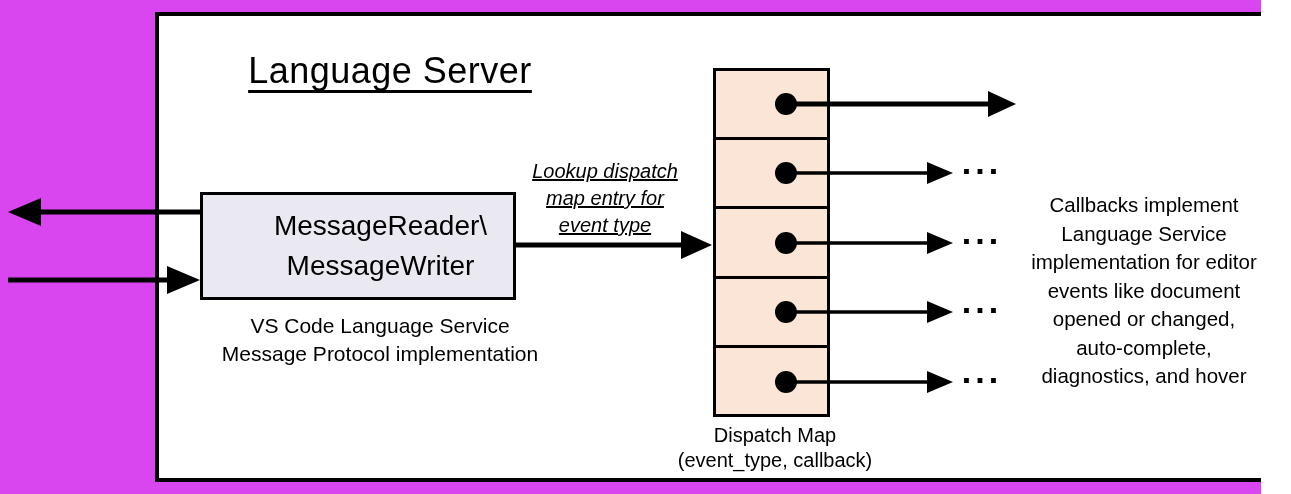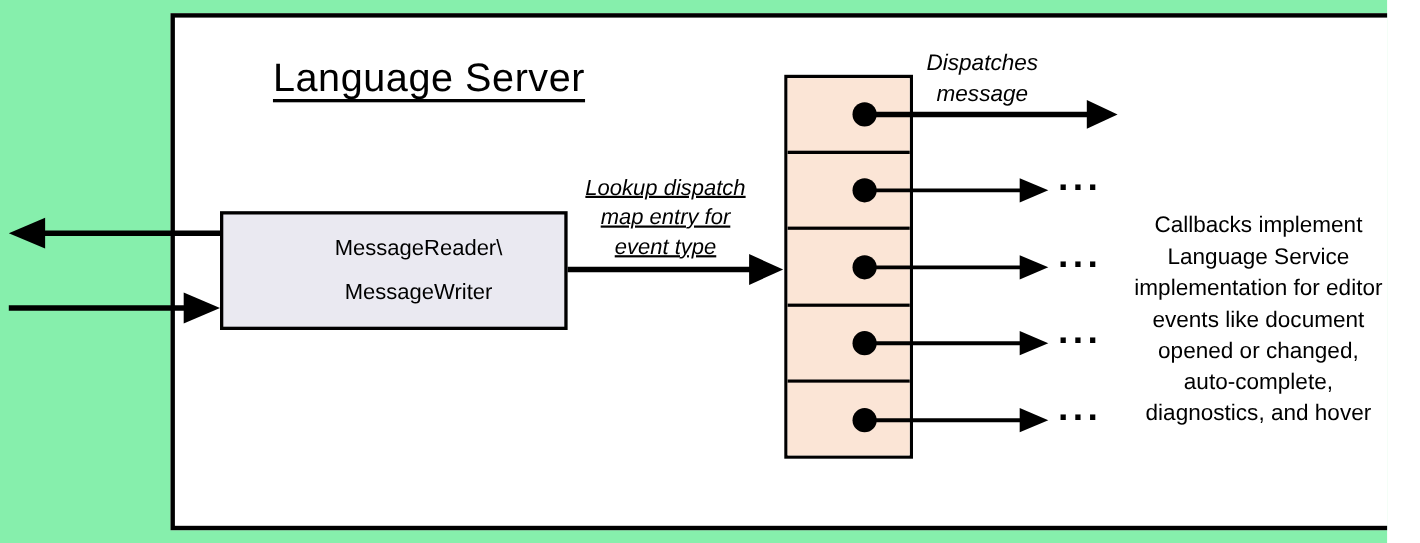--- a/index.html
+++ b/index.html
@@ -1,34 +1,34 @@
 <!DOCTYPE html>
 <html><head>
 <meta charset="utf-8">
 <style>
   html,body{margin:0;padding:0;background:#fff;}
   .stage{
-    position:relative;width:1261px;height:494px;background:#86efac;
+    position:relative;width:1261px;height:494px;background:#d946ef;
     font-family:"Liberation Sans", sans-serif;color:#000;overflow:hidden;
   }
   .outer-box{
     position:absolute;left:155px;top:12px;width:1124px;height:470px;
     border:4px solid #000;box-sizing:border-box;background:#fff;
   }
   .title{
     position:absolute;left:190px;top:50px;width:400px;text-align:center;
     font-size:36px;letter-spacing:0.5px;
     text-decoration:underline;text-decoration-thickness:3px;text-underline-offset:7px;
   }
   .ml{white-space:pre-line;}
   .node-box{
     position:absolute;border:3px solid #000;box-sizing:border-box;
     display:flex;align-items:center;justify-content:center;text-align:center;
   }
-  .msg-box{left:200px;top:192px;width:316px;height:108px;font-size:20px;line-height:40px;padding-left:45px;}
+  .msg-box{left:200px;top:192px;width:316px;height:108px;font-size:28px;line-height:40px;padding-left:45px;}
   .cb-box{left:1018px;top:30px;width:255px;height:138px;font-size:24px;line-height:34px;}
   .dispatch-col{
     position:absolute;left:713px;top:68px;width:117px;height:349px;
     border:3px solid #000;box-sizing:border-box;display:flex;flex-direction:column;
   }
   .dispatch-cell{flex:1;border-bottom:3px solid #000;}
   .dispatch-cell:last-child{border-bottom:none;}
   .lbl{position:absolute;text-align:center;}
   .italic{font-style:italic;}
   .jsonrpc-lbl{left:10px;top:224px;width:160px;font-size:21px;line-height:29px;}
@@ -103,28 +103,30 @@
       <polygon points="953,312 927,301 927,323" fill="#000"></polygon>
     </g>
     <g>
       <circle cx="786" cy="382" r="11" fill="#000"></circle>
       <line x1="786" y1="382" x2="929" y2="382" stroke="#000" stroke-width="3.5"></line>
       <polygon points="953,382 927,371 927,393" fill="#000"></polygon>
     </g>
   </svg>
 
 
+  <div class="lbl msg-caption ml">VS Code Language Service
+Message Protocol implementation</div>
 
   <div class="lbl italic lookup-lbl ml">Lookup dispatch
 map entry for
 event type</div>
 
-  <div class="lbl italic dispatches-lbl ml">Dispatches
-message</div>
 
+  <div class="lbl map-caption ml">Dispatch Map
+(event_type, callback)</div>
 
   <div class="lbl cb-note ml">Callbacks implement
 Language Service
 implementation for editor
 events like document
 opened or changed,
 auto-complete,
 diagnostics, and hover</div>
 
   <span class="ellipsis" style="left:958px;top:145px;">...</span>

